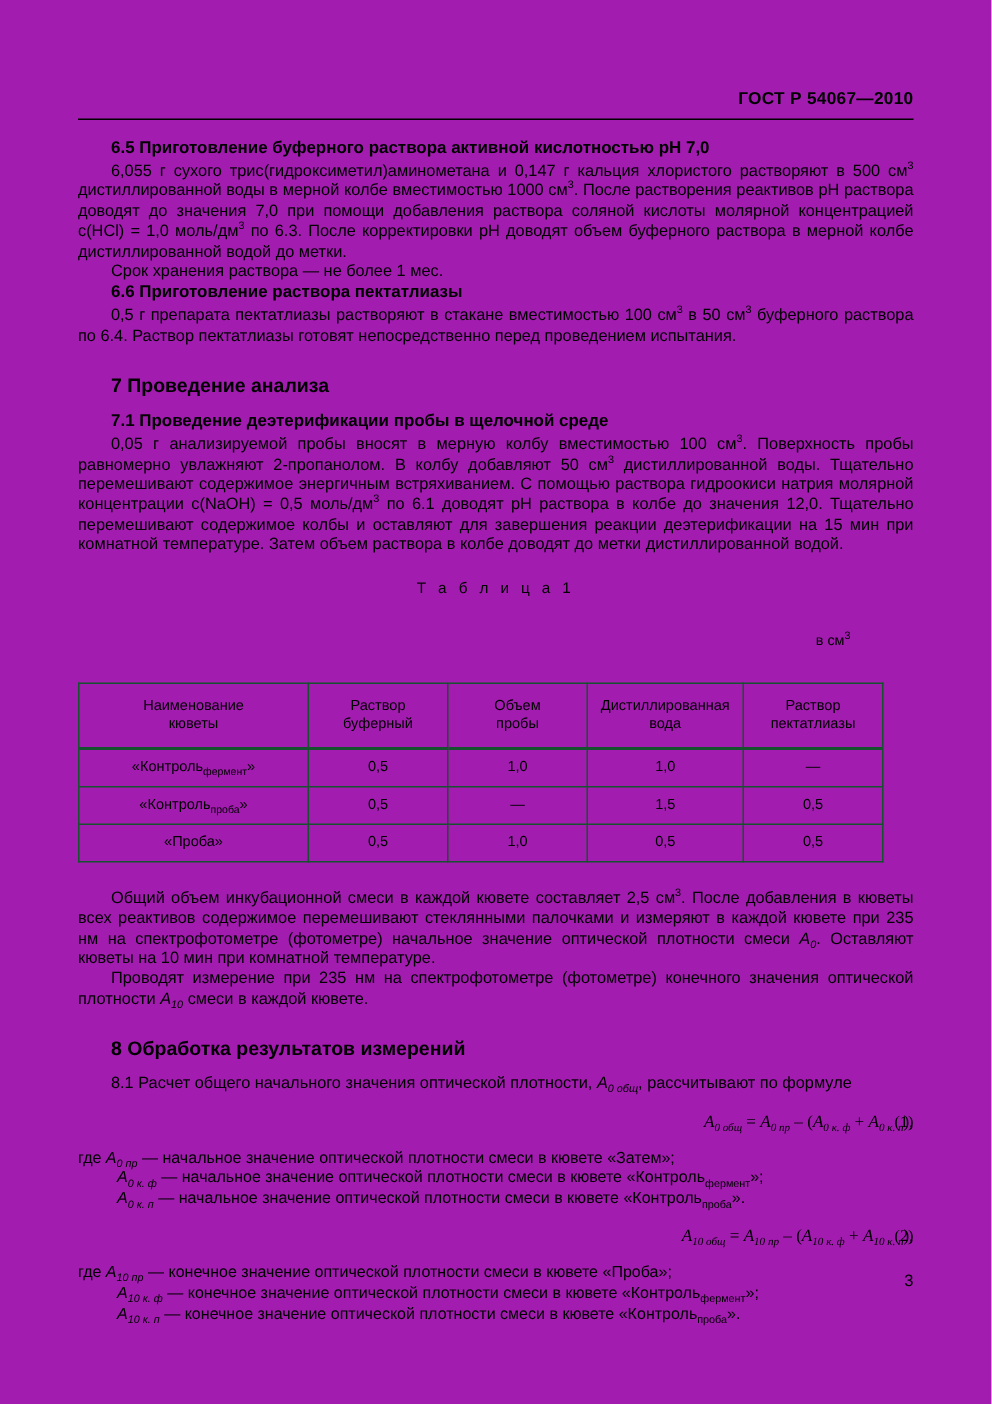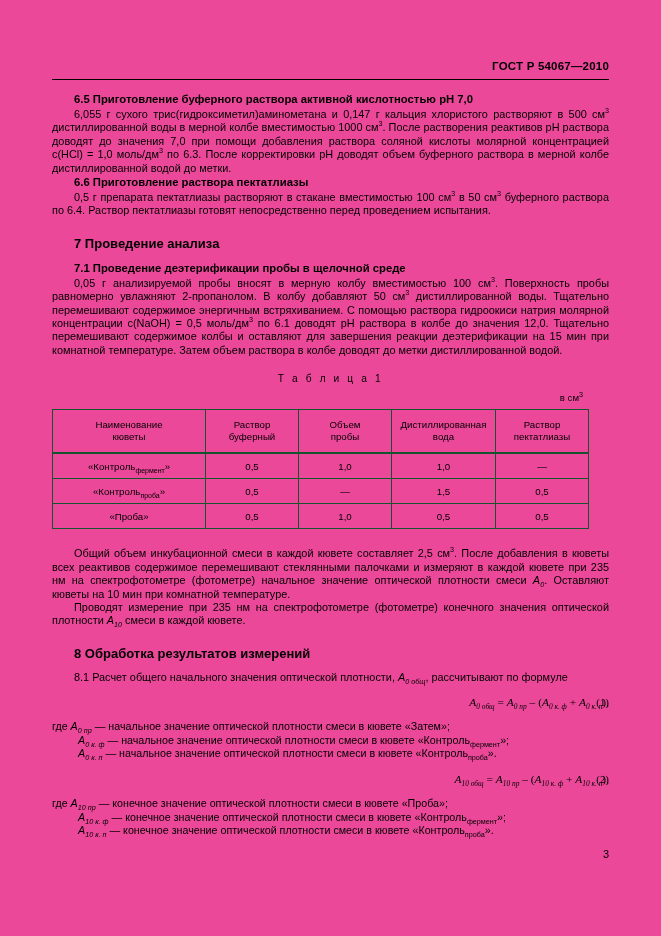--- a/index.html
+++ b/index.html
@@ -4,21 +4,21 @@
 <style>
   html, body {
     margin: 0;
     padding: 0;
     background: #ffffff;
   }
   .page {
     position: relative;
     width: 661px;
     height: 936px;
-    background: #ec4899;
+    background: #a21caf;
     font-family: "Liberation Sans", sans-serif;
     color: #000000;
     overflow: hidden;
   }
 
   
   .header {
     position: absolute;
     left: 52px;
     top: 60px;
@@ -91,21 +91,21 @@
   
   .table-caption {
     font-size: 10.2px;
     letter-spacing: 2.6px;
     margin: 0;
     text-align: center;
   }
   .table-units {
     font-size: 9.6px;
     text-align: right;
-    margin: 0;
+    margin: 16px;
     padding-right: 26px;
   }
   table.t1 {
     border-collapse: collapse;
     width: 531px;
     margin: 0;
     table-layout: fixed;
   }
   table.t1 td, table.t1 th {
     border: 1px solid #14532d;
@@ -189,20 +189,21 @@
 
 <div class="page">
 
   <div class="header">ГОСТ Р 54067—2010</div>
   <div class="header-rule"></div>
 
   <div class="content">
 
     <div class="h2">6.5  Приготовление буферного раствора активной кислотностью pH 7,0</div>
     <p class="body indent"><span>6,055 г сухого трис(гидроксиметил)аминометана и 0,147 г кальция хлористого растворяют в 500 см</span><sup class="s">3</sup><span> дистиллированной воды в мерной колбе вместимостью 1000 см</span><sup class="s">3</sup><span>. После растворения реактивов pH раствора доводят до значения 7,0 при помощи добавления раствора соляной кислоты молярной концентрацией c(HCl) = 1,0 моль/дм</span><sup class="s">3</sup><span> по 6.3. После корректировки pH доводят объем буферного раствора в мерной колбе дистиллированной водой до метки.</span></p>
+    <p class="body indent">Срок хранения раствора — не более 1 мес.</p>
 
     <div class="h2">6.6  Приготовление раствора пектатлиазы</div>
     <p class="body indent"><span>0,5 г препарата пектатлиазы растворяют в стакане вместимостью 100 см</span><sup class="s">3</sup><span> в 50 см</span><sup class="s">3</sup><span> буферного раствора по 6.4. Раствор пектатлиазы готовят непосредственно перед проведением испытания.</span></p>
 
     <div class="sp-18"></div>
 
     <div class="h1">7  Проведение анализа</div>
 
     <div class="sp-10"></div>
 

